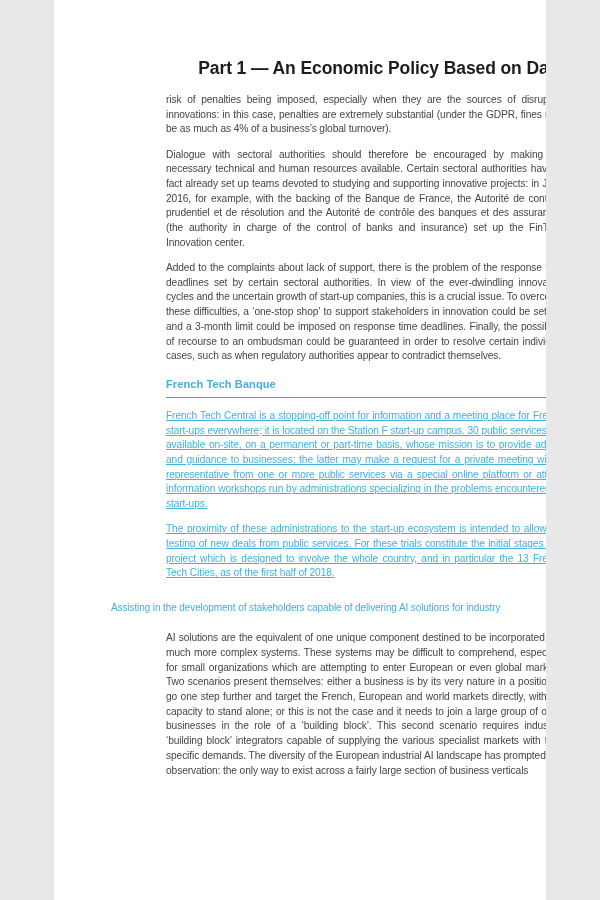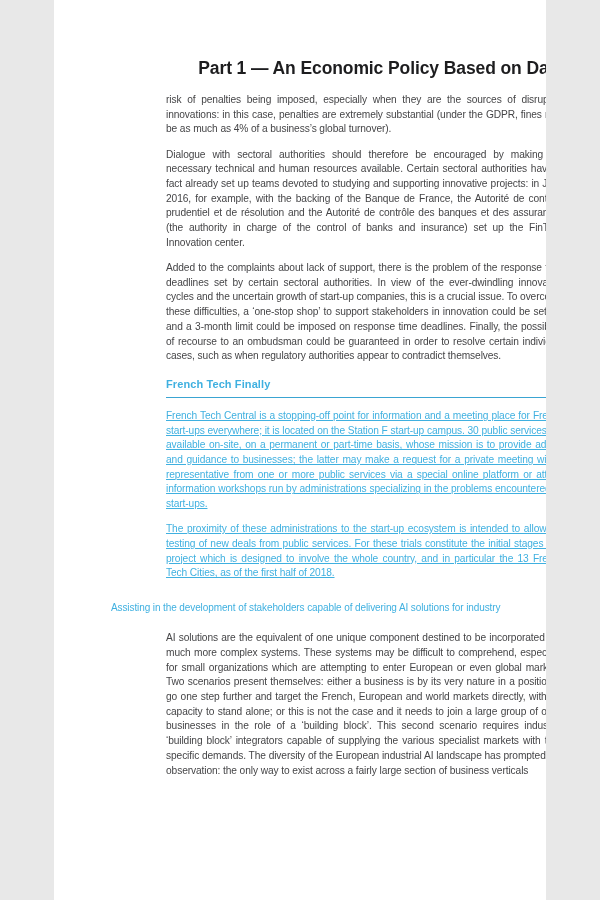--- a/index.html
+++ b/index.html
@@ -92,21 +92,21 @@
   <h1 class="doc-title">Part 1 — An Economic Policy Based on Data</h1>
 
   <div class="text-col">
 
     <p class="body-p">risk of penalties being imposed, especially when they are the sources of disruptive innovations: in this case, penalties are extremely substantial (under the GDPR, fines may be as much as 4% of a business’s global turnover).</p>
 
     <p class="body-p">Dialogue with sectoral authorities should therefore be encouraged by making the necessary technical and human resources available. Certain sectoral authorities have in fact already set up teams devoted to studying and supporting innovative projects: in June 2016, for example, with the backing of the Banque de France, the Autorité de contrôle prudentiel et de résolution and the Autorité de contrôle des banques et des assurances (the authority in charge of the control of banks and insurance) set up the FinTech Innovation center.</p>
 
     <p class="body-p">Added to the complaints about lack of support, there is the problem of the response time deadlines set by certain sectoral authorities. In view of the ever-dwindling innovation cycles and the uncertain growth of start-up companies, this is a crucial issue. To overcome these difficulties, a ‘one-stop shop’ to support stakeholders in innovation could be set up, and a 3-month limit could be imposed on response time deadlines. Finally, the possibility of recourse to an ombudsman could be guaranteed in order to resolve certain individual cases, such as when regulatory authorities appear to contradict themselves.</p>
 
-    <h2 class="ftc-heading">French Tech Finally</h2>
+    <h2 class="ftc-heading">French Tech Banque</h2>
 
     <hr class="ftc-rule">
 
     <p class="cyan-p">French Tech Central is a stopping-off point for information and a meeting place for French start-ups everywhere; it is located on the Station F start-up campus. 30 public services are available on-site, on a permanent or part-time basis, whose mission is to provide advice and guidance to businesses; the latter may make a request for a private meeting with a representative from one or more public services via a special online platform or attend information workshops run by administrations specializing in the problems encountered by start-ups.</p>
 
     <p class="cyan-p">The proximity of these administrations to the start-up ecosystem is intended to allow the testing of new deals from public services. For these trials constitute the initial stages of a project which is designed to involve the whole country, and in particular the 13 French Tech Cities, as of the first half of 2018.</p>
 
     <h2 class="ai-heading">Assisting in the development of stakeholders capable of delivering AI solutions for industry</h2>
 
     <p class="body-p">AI solutions are the equivalent of one unique component destined to be incorporated into much more complex systems. These systems may be difficult to comprehend, especially for small organizations which are attempting to enter European or even global markets. Two scenarios present themselves: either a business is by its very nature in a position to go one step further and target the French, European and world markets directly, with the capacity to stand alone; or this is not the case and it needs to join a large group of other businesses in the role of a ‘building block’. This second scenario requires industrial ‘building block’ integrators capable of supplying the various specialist markets with their specific demands. The diversity of the European industrial AI landscape has prompted this observation: the only way to exist across a fairly large section of business verticals</p>

